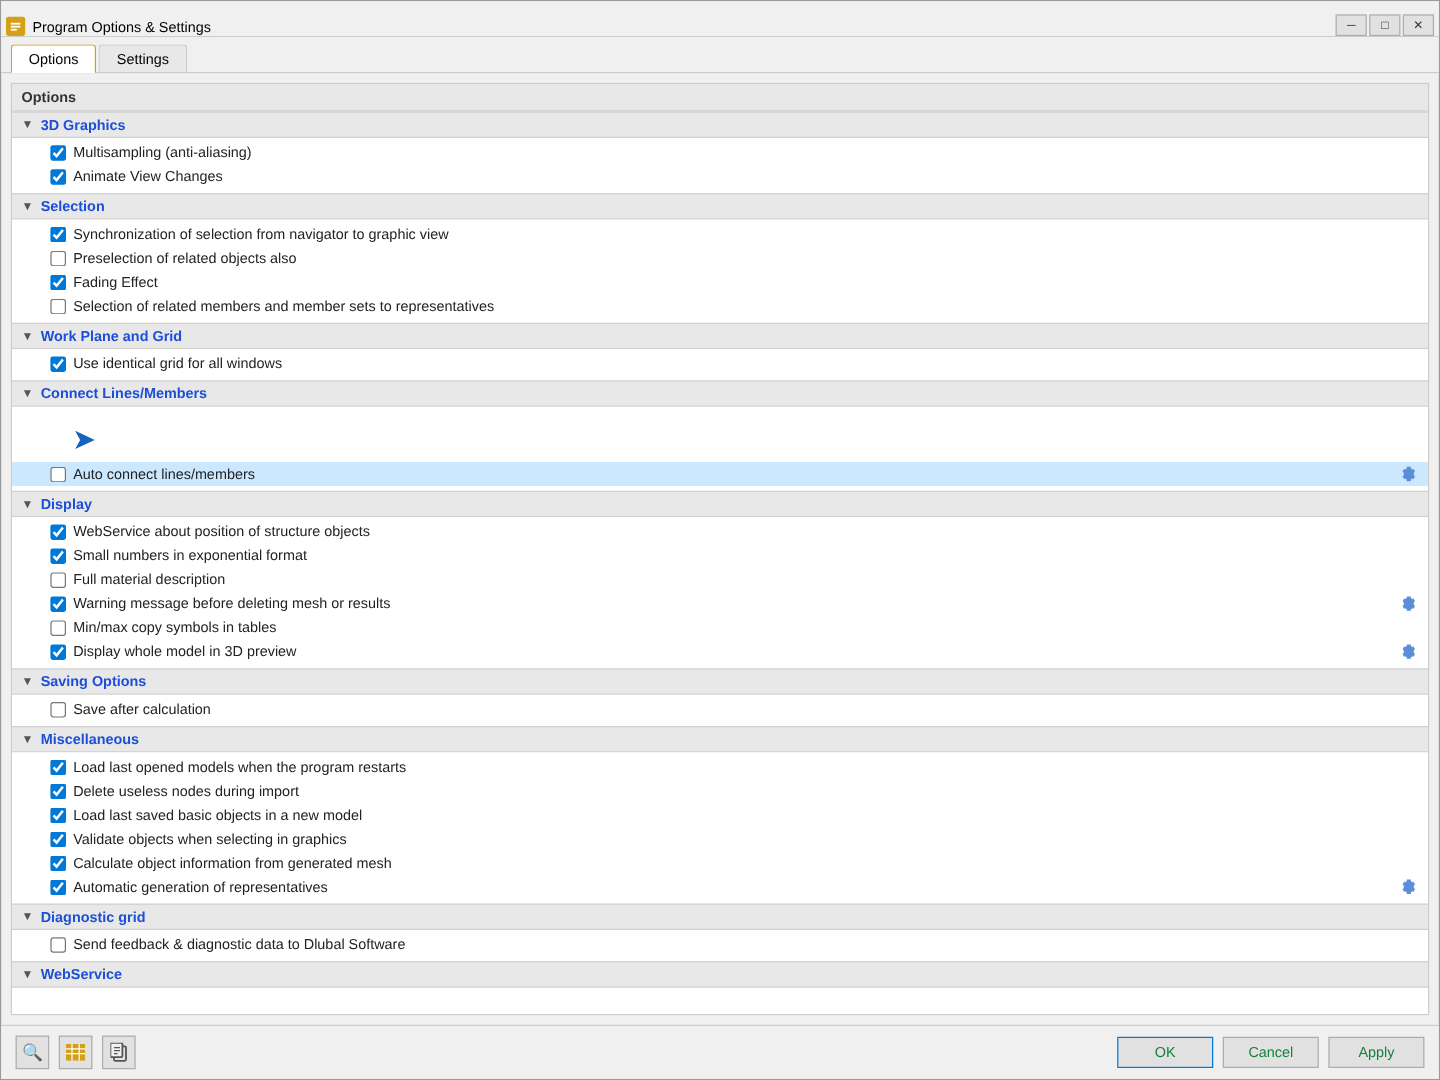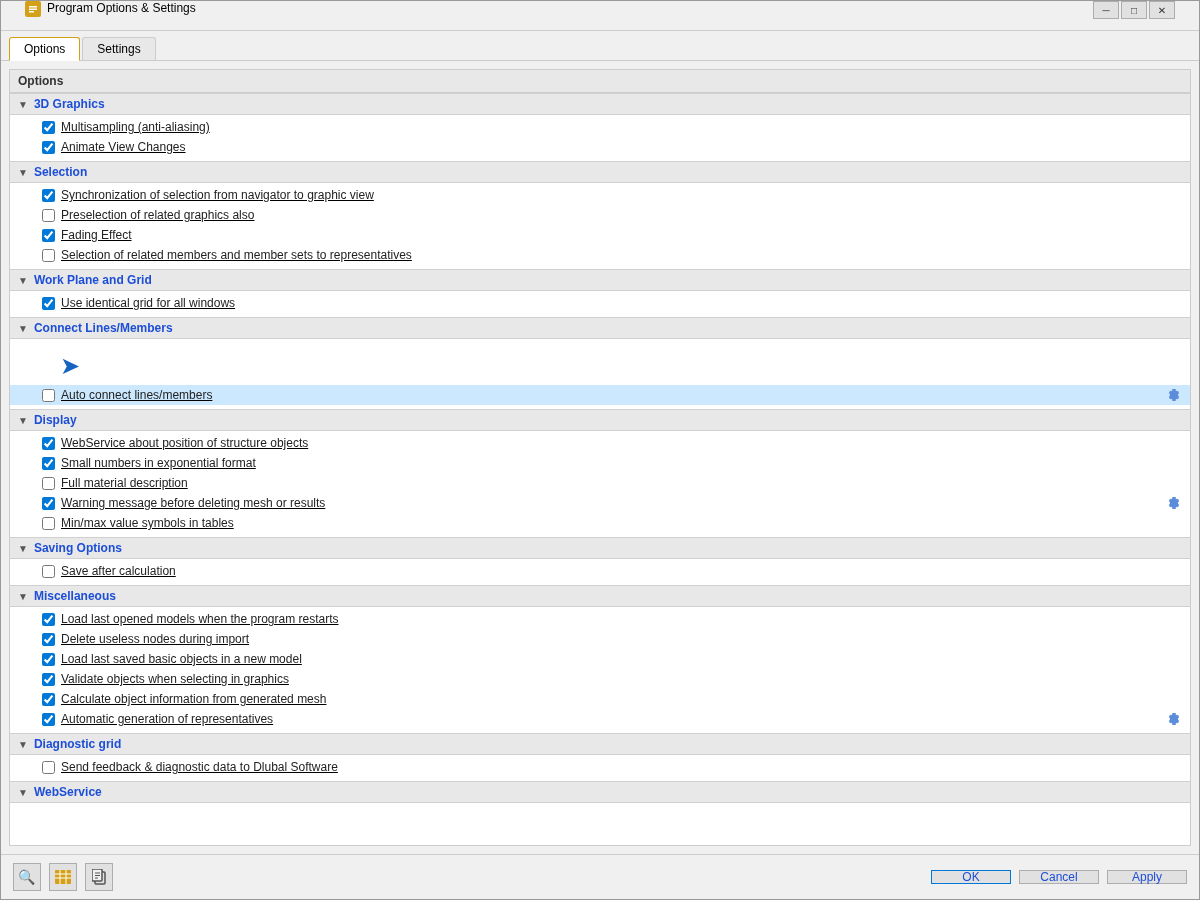--- a/index.html
+++ b/index.html
@@ -20,22 +20,22 @@
       background: #f0f0f0;
       border: 1px solid #999;
       display: flex;
       flex-direction: column;
     }
     .title-bar {
       background: #f0f0f0;
       border-bottom: 1px solid #ccc;
       height: 30px;
       display: flex;
-      align-items: flex-start;
-      padding: 0 24px;
+      align-items: flex-end;
+      padding: 0 4px;
       user-select: none;
     }
     .title-bar-icon {
       width: 16px;
       height: 16px;
       margin-right: 6px;
       background: #d4a017;
       border-radius: 2px;
       display: flex;
       align-items: center;
@@ -169,21 +169,20 @@
       display: flex;
       align-items: center;
       justify-content: center;
     }
 
     .checkbox-wrapper {
       display: flex;
       align-items: center;
       gap: 6px;
       flex: 1;
-      text-decoration: underline;
     }
     .checkbox-wrapper input[type="checkbox"] {
       width: 13px;
       height: 13px;
       cursor: pointer;
       accent-color: #0078d7;
     }
     .checkbox-label {
       font-size: 12px;
       color: #222;
@@ -215,27 +214,27 @@
       font-size: 14px;
       color: #333;
     }
 
     .bottom-right {
       display: flex;
       gap: 8px;
     }
     .action-btn {
       min-width: 80px;
-      height: 14px;
+      height: 26px;
       padding: 0 16px;
       border: 1px solid #adadad;
       background: #e1e1e1;
       cursor: pointer;
       font-size: 12px;
-      color: #1d4ed8;
+      color: #15803d;
       display: flex;
       align-items: center;
       justify-content: center;
     }
     .action-btn.ok-btn {
       border: 1px solid #0078d7;
     }
 
     .options-panel-inner {
       position: relative;
@@ -297,21 +296,21 @@
           <div class="section-content">
             <div class="option-row">
               <div class="checkbox-wrapper">
                 <input type="checkbox" checked="" style="">
                 <label class="checkbox-label">Synchronization of selection from navigator to graphic view</label>
               </div>
             </div>
             <div class="option-row">
               <div class="checkbox-wrapper">
                 <input type="checkbox" style="">
-                <label class="checkbox-label">Preselection of related graphics also</label>
+                <label class="checkbox-label">Preselection of related objects also</label>
               </div>
             </div>
             <div class="option-row">
               <div class="checkbox-wrapper">
                 <input type="checkbox" checked="" style="">
                 <label class="checkbox-label">Fading Effect</label>
               </div>
             </div>
             <div class="option-row">
               <div class="checkbox-wrapper">
@@ -379,21 +378,32 @@
               </div>
               <div class="gear-btn">
                 <svg width="14" height="14" viewBox="0 0 14 14" fill="#5b8dd9">
         <path d="M7,4.5 A2.5,2.5 0 1,1 6.99,4.5Z M5.5,2.2 L5.1,1 H8.9L8.5,2.2 A3.5,3.5 0 0,1 9.8,3.2L11,2.8L12.2,5.2L11.1,5.9A3.5,3.5 0 0,1 11.2,7A3.5,3.5 0 0,1 11.1,8.1L12.2,8.8L11,11.2L9.8,10.8A3.5,3.5 0 0,1 8.5,11.8L8.9,13H5.1L5.5,11.8A3.5,3.5 0 0,1 4.2,10.8L3,11.2L1.8,8.8L2.9,8.1A3.5,3.5 0 0,1 2.8,7A3.5,3.5 0 0,1 2.9,5.9L1.8,5.2L3,2.8L4.2,3.2A3.5,3.5 0 0,1 5.5,2.2Z" fill="#5b8dd9"></path>
       </svg>
               </div>
             </div>
             <div class="option-row">
               <div class="checkbox-wrapper">
                 <input type="checkbox" style="">
-                <label class="checkbox-label">Min/max value symbols in tables</label>
+                <label class="checkbox-label">Min/max copy symbols in tables</label>
+              </div>
+            </div>
+            <div class="option-row">
+              <div class="checkbox-wrapper">
+                <input type="checkbox" checked="" style="">
+                <label class="checkbox-label">Display whole model in 3D preview</label>
+              </div>
+              <div class="gear-btn">
+                <svg width="14" height="14" viewBox="0 0 14 14" fill="#5b8dd9">
+        <path d="M7,4.5 A2.5,2.5 0 1,1 6.99,4.5Z M5.5,2.2 L5.1,1 H8.9L8.5,2.2 A3.5,3.5 0 0,1 9.8,3.2L11,2.8L12.2,5.2L11.1,5.9A3.5,3.5 0 0,1 11.2,7A3.5,3.5 0 0,1 11.1,8.1L12.2,8.8L11,11.2L9.8,10.8A3.5,3.5 0 0,1 8.5,11.8L8.9,13H5.1L5.5,11.8A3.5,3.5 0 0,1 4.2,10.8L3,11.2L1.8,8.8L2.9,8.1A3.5,3.5 0 0,1 2.8,7A3.5,3.5 0 0,1 2.9,5.9L1.8,5.2L3,2.8L4.2,3.2A3.5,3.5 0 0,1 5.5,2.2Z" fill="#5b8dd9"></path>
+      </svg>
               </div>
             </div>
           </div>
           <div class="section-header">
             <span class="chevron">▼</span>
             <span class="section-title">Saving Options</span>
           </div>
           <div class="section-content">
             <div class="option-row">
               <div class="checkbox-wrapper">

